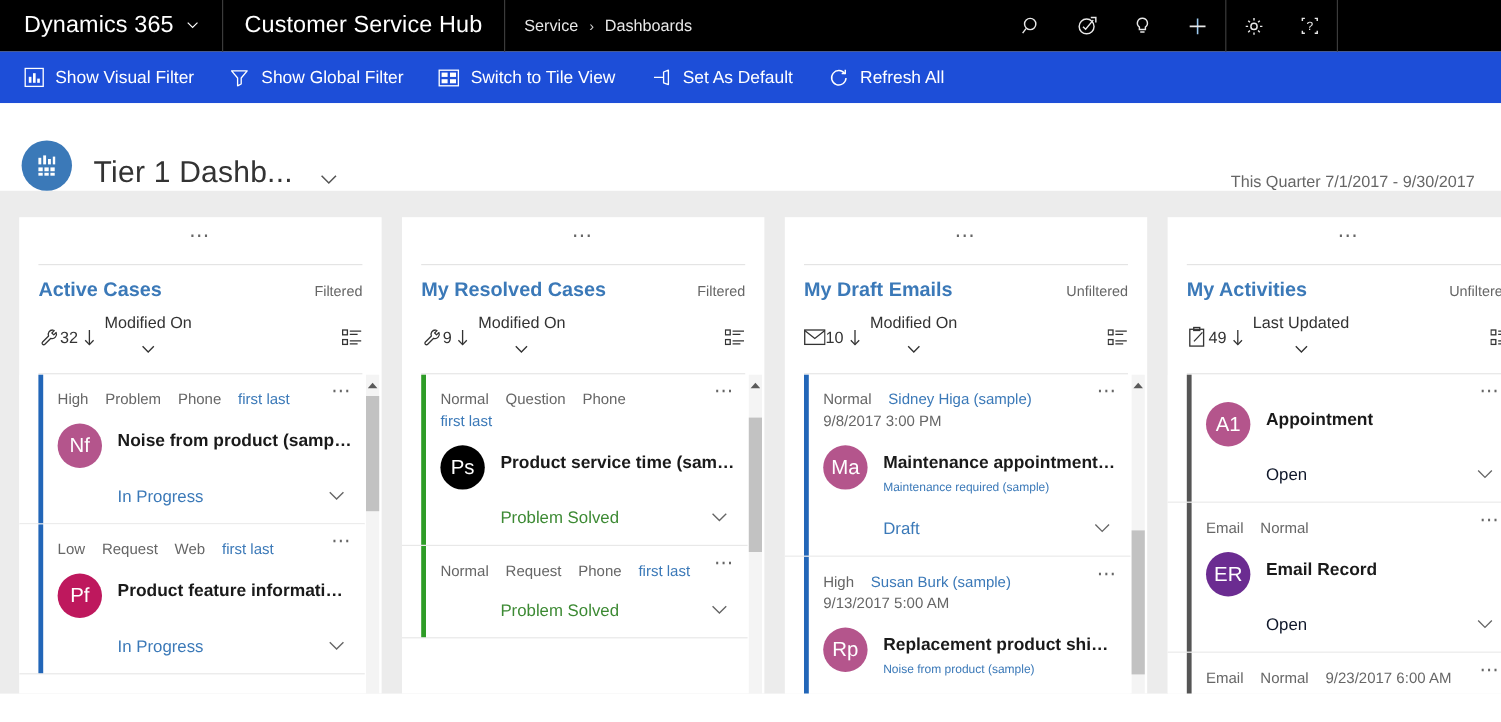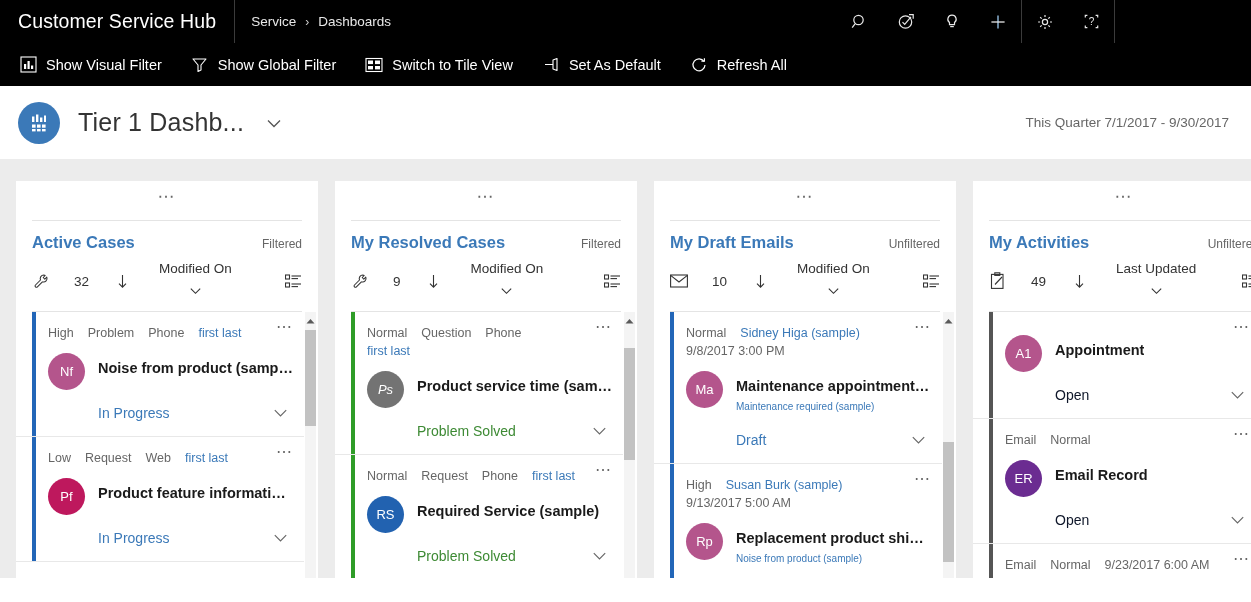--- a/index.html
+++ b/index.html
@@ -51,41 +51,41 @@
     width: 46px; height: 43px;
     display: flex; align-items: center; justify-content: center;
     cursor: pointer;
   }
   .nav-icon svg { display: block; }
   .topnav-endpad { width: 136px; }
 
   
   .cmdbar {
     height: 43px;
-    background: #000000;
+    background: #1d4ed8;
     display: flex; align-items: center;
     padding-left: 14px;
     color: #ffffff;
   }
   .cmd-item {
     display: flex; align-items: center; gap: 8px;
     padding: 0 14px 0 4px;
     height: 43px;
     font-size: 14.5px; color: #ffffff;
     cursor: pointer;
     white-space: nowrap;
   }
   .cmd-item + .cmd-item { margin-left: 10px; align-items: center; }
   .cmd-ico { width: 20px; height: 20px; display: flex; align-items: center; justify-content: center; }
 
   
   .dash-header {
     height: 73px;
     background: #ffffff;
-    display: flex; align-items: center;
+    display: flex; align-items: flex-end;
     padding: 0 22px 0 18px;
   }
   .dash-badge {
     width: 42px; height: 42px; border-radius: 50%;
     background: #3b79b8;
     display: flex; align-items: center; justify-content: center;
     flex: 0 0 42px;
   }
   .dash-title {
     margin-left: 18px;
@@ -132,21 +132,21 @@
     font-size: 16.5px; color: #3b79b8; font-weight: 700;
     cursor: pointer;
   }
   .stream-filterstate {
     margin-left: auto;
     font-size: 12px; color: #666666;
   }
   .stream-meta {
     display: flex; align-items: center;
     padding: 9px 16px 10px 16px;
-    gap: 24px;
+    gap: 0;
     font-size: 13.5px; color: #333333;
   }
   .meta-ico { width: 18px; height: 18px; display: flex; align-items: center; justify-content: center; }
   .meta-count { font-size: 13.5px; color: #333; }
   .meta-sort { display: flex; align-items: center; gap: 7px; cursor: pointer; margin-left: 4px; color:#333;flex-direction:column; }
   .meta-right { margin-left: auto; display: flex; align-items: center; cursor: pointer; }
   .stream-underline { height: 1px; background: #e4e4e4; margin: 0 16px; }
 
   .cardlist {
     flex: 1;
@@ -191,21 +191,21 @@
   .card-ellipsis {
     position: absolute; top: -2px; right: 0;
     color: #666; font-size: 16px; letter-spacing: 2px; line-height: 10px;
     cursor: pointer;
   }
   .card-main { display: flex; align-items: flex-start; margin-top: 11px; gap: 13px; }
   .avatar {
     width: 37px; height: 37px; flex: 0 0 37px;
     border-radius: 50%;
     display: flex; align-items: center; justify-content: center;
-    color: #ffffff; font-size: 13px; font-weight: 400;
+    color: #ffffff; font-size: 17px; font-weight: 400;
   }
   .card-texts { min-width: 0; padding-top: 6px; }
   .card-title {
     font-size: 14.5px; font-weight: bold; color: #1a1a1a;
     white-space: nowrap; overflow: hidden; text-overflow: ellipsis;
     line-height: 19px;
   }
   .card-sub {
     font-size: 10px; color: #3b79b8;
     white-space: nowrap; overflow: hidden; text-overflow: ellipsis;
@@ -221,20 +221,28 @@
   .status-progress { color: #3b79b8; }
   .status-solved { color: #3d8a34; }
   .status-draft { color: #3b79b8; }
   .status-open { color: #0f172a; }
   .card-chevron { margin-left: auto; display: flex; align-items: center; cursor: pointer; }
 </style>
 </head>
 <body>
 
 <div class="topnav">
+  <div class="topnav-brand">
+    <span>Dynamics 365</span>
+    <span>
+      <svg width="13" height="13" viewBox="0 0 16 16">
+          <path d="M3 6l5 5 5-5" fill="none" stroke="#ffffff" stroke-width="1.2"></path>
+        </svg>
+    </span>
+  </div>
   <div class="topnav-app">Customer Service Hub</div>
   <div class="breadcrumb">
     <span>Service</span>
     <span class="bc-sep">›</span>
     <span>Dashboards</span>
   </div>
   <div class="topnav-spacer"></div>
   <div class="topnav-icons">
     <div class="tgroup">
       <div class="nav-icon">
@@ -502,21 +510,21 @@
           <div class="card-body">
             <div class="card-tags">
               <span class="">Normal</span>
               <span class="">Question</span>
               <span class="">Phone</span>
               <span style="flex-basis: 100%; height: 0px;"></span>
               <span class="tag-link">first last</span>
               <span class="card-ellipsis">⋯</span>
             </div>
             <div class="card-main">
-              <div class="avatar" style="background: #737373; font-style: italic;">Ps</div>
+              <div class="avatar" style="background: #000000;">Ps</div>
               <div class="card-texts">
                 <div class="card-title">Product service time (sample)</div>
               </div>
             </div>
             <div class="card-footer">
               <span class="card-status status-solved">Problem Solved</span>
               <span class="card-chevron">
                 <svg width="19" height="19" viewBox="0 0 20 20">
                   <path d="M4 7.5l6 6 6-6" fill="none" stroke="#666" stroke-width="1.2"></path>
                 </svg>
@@ -526,26 +534,20 @@
         </div>
         <div class="card">
           <div class="card-accent" style="background: rgb(46, 156, 39);"></div>
           <div class="card-body">
             <div class="card-tags">
               <span class="">Normal</span>
               <span class="">Request</span>
               <span class="">Phone</span>
               <span class="tag-link">first last</span>
               <span class="card-ellipsis">⋯</span>
-            </div>
-            <div class="card-main">
-              <div class="avatar" style="background: rgb(34, 98, 176);">RS</div>
-              <div class="card-texts">
-                <div class="card-title">Required Service (sample)</div>
-              </div>
             </div>
             <div class="card-footer">
               <span class="card-status status-solved">Problem Solved</span>
               <span class="card-chevron">
                 <svg width="19" height="19" viewBox="0 0 20 20">
                   <path d="M4 7.5l6 6 6-6" fill="none" stroke="#666" stroke-width="1.2"></path>
                 </svg>
               </span>
             </div>
           </div>

